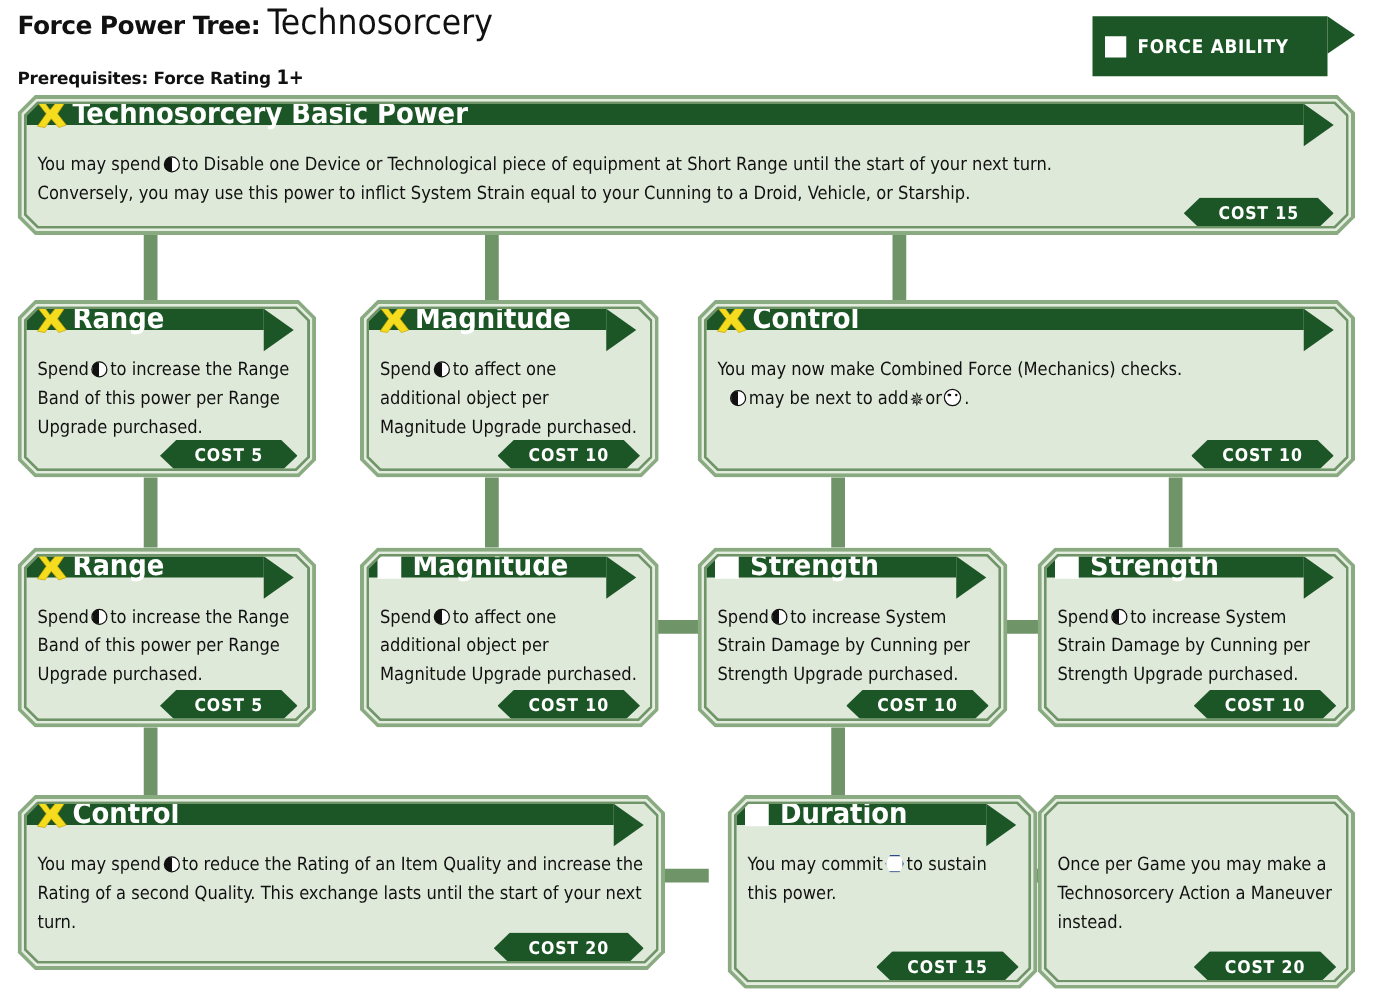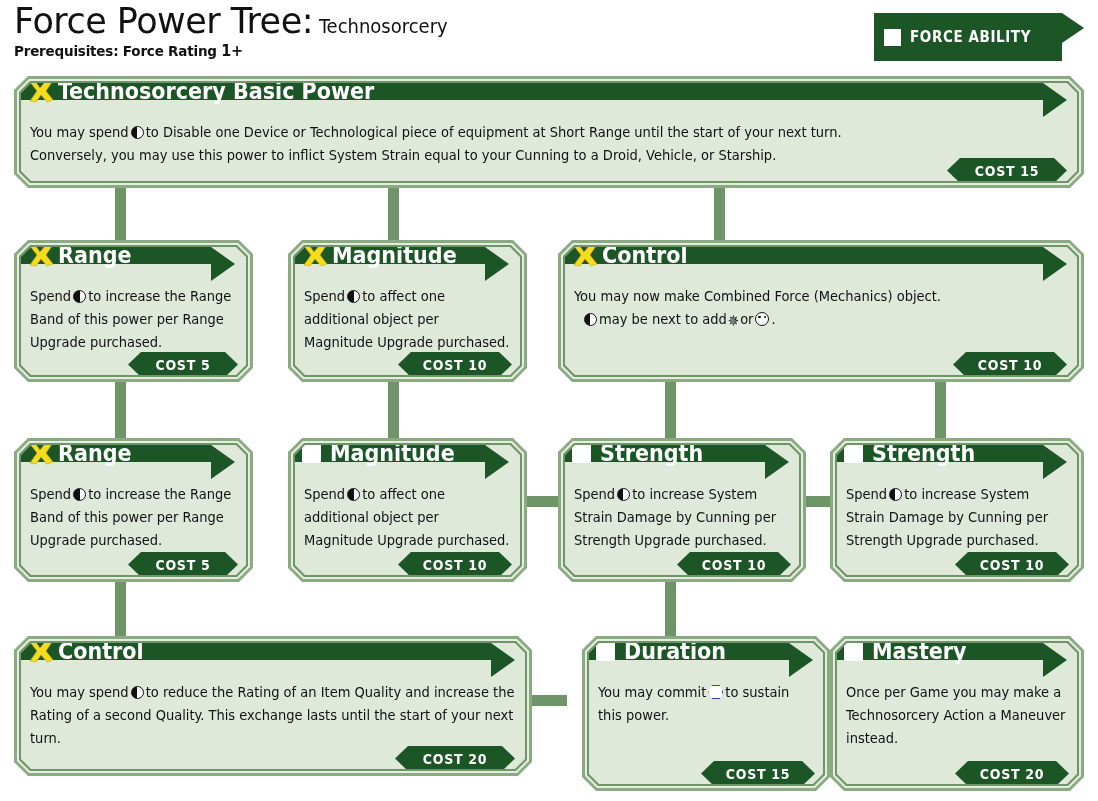--- a/index.html
+++ b/index.html
@@ -19,30 +19,30 @@
     font-family:"DejaVu Sans Condensed","Liberation Sans",sans-serif;
     overflow:hidden;
     position:relative;
   }
 
   
   #header{position:absolute;left:14px;top:4px;width:1070px;height:58px;}
   .title-line{white-space:nowrap;line-height:1;}
   .title-main{
     font-family:"DejaVu Sans","Liberation Sans",sans-serif;
-    font-weight:normal;font-size:35px;color:#111;
+    font-weight:bold;font-size:20px;color:#111;
     letter-spacing:-0.5px;
   }
   .title-sub{
     font-family:"DejaVu Sans Condensed","Liberation Sans",sans-serif;
-    font-size:20px;color:#111;font-weight:normal;
+    font-size:28px;color:#111;font-weight:normal;
     letter-spacing:0px;margin-left:6px;
   }
   .prereq{
-    margin-top:2px;
+    margin-top:20px;
     font-family:"DejaVu Sans","Liberation Sans",sans-serif;
     font-weight:bold;font-size:13.5px;color:#111;
     letter-spacing:-0.2px;
   }
   .prereq .rating{font-family:"DejaVu Sans Condensed","Liberation Sans",sans-serif;font-size:16px;}
 
   
   #legend{
     position:absolute;right:14px;top:13px;
     height:30px;width:210px;
@@ -285,21 +285,21 @@
       <div class="head-bg" style="width:478px;"></div>
       <div class="head-tip" style="left:478px;"></div>
       <div class="head-content">
         <svg class="icon-x" viewBox="0 0 26 24">
           <path d="M2 2 L9 11 L2 21 L8 22 L13 15 L19 22 L25 20 L18 11 L24 2 L17 2 L12 8 L7 1 Z" fill="#f5dc1e" stroke="#caa800" stroke-width="0.6"></path>
         </svg>
         <div class="node-title">Control</div>
       </div>
     </div>
     <div class="node-body">
-      <p><span>You may now make Combined Force (Mechanics) object.</span></p>
+      <p><span>You may now make Combined Force (Mechanics) checks.</span></p>
       <p style="padding-left:8px;"><span class="g force-pip"></span><span>may be next to add</span><span class="g adv-star">✵</span><span>or</span><span class="g triumph"></span><span>.</span></p>
     </div>
     <div class="cost" style="right:10px;width:114px;">
       <span>COST 10</span>
     </div>
   </div>
 </div>
 
 <div class="node" style="left:14px;top:438px;width:239px;height:144px;">
   <div class="node-outer"></div>
@@ -435,28 +435,20 @@
       <span>COST 15</span>
     </div>
   </div>
 </div>
 
 <div class="node" style="left:830px;top:636px;width:254px;height:155px;">
   <div class="node-outer"></div>
   <div class="node-mid"></div>
   <div class="node-inner"></div>
   <div class="node-face">
-    <div class="node-head">
-      <div class="head-bg" style="width:206px;"></div>
-      <div class="head-tip" style="left:206px;"></div>
-      <div class="head-content">
-        <div class="icon-square"></div>
-        <div class="node-title">Mastery</div>
-      </div>
-    </div>
     <div class="node-body">
       <p><span>Once per Game you may make a Technosorcery Action a Maneuver instead.</span></p>
     </div>
     <div class="cost" style="right:8px;width:114px;">
       <span>COST 20</span>
     </div>
   </div>
 </div>
 
 </body></html>

